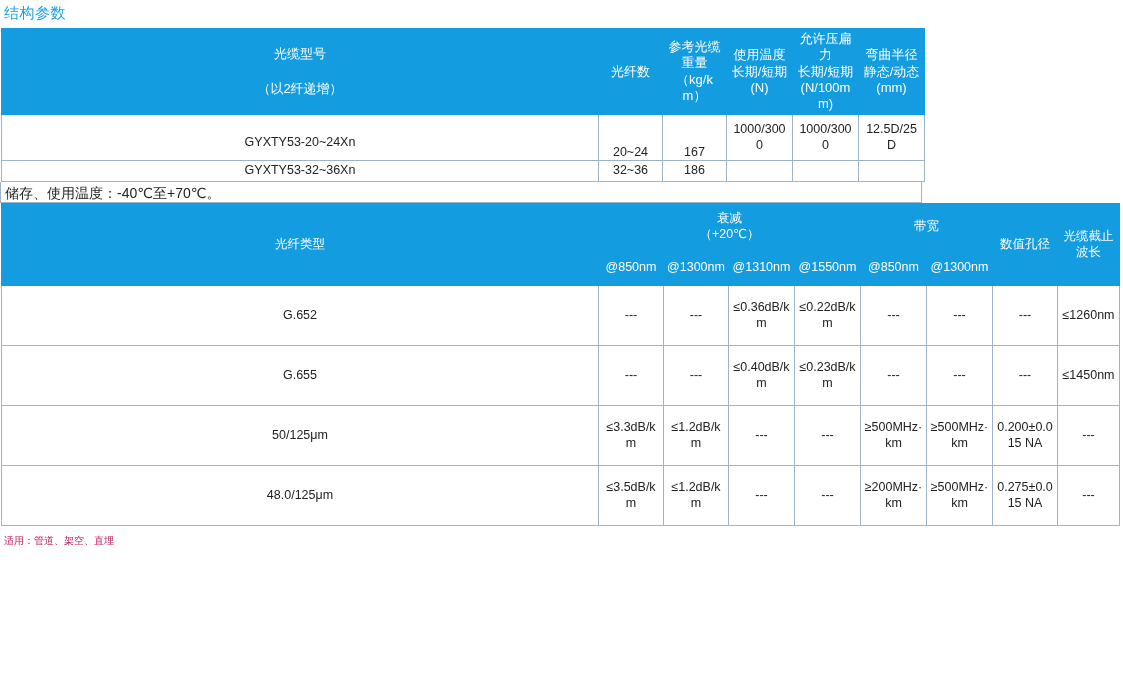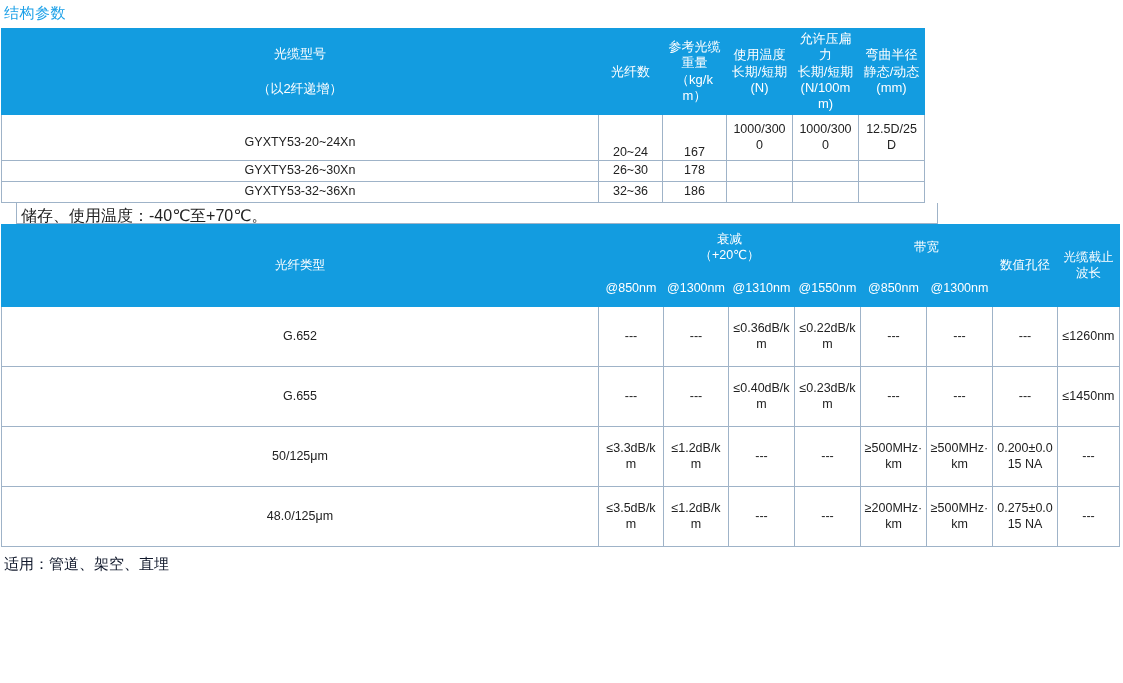--- a/index.html
+++ b/index.html
@@ -50,22 +50,22 @@
     color: #ffffff;
     font-weight: normal;
     font-size: 13px;
     border: 1px solid #139ce0;
   }
   .t1 thead th { height: 22px; }
   .t1 tbody td { height: 21px; }
   .t2 thead th { font-size: 12.5px; }
   .t2 tbody td { height: 60px; }
   .footer {
-    color: #0f172a;
-    font-size: 15px;
+    color: #be185d;
+    font-size: 10px;
     padding: 8px 0 0 4px;
   }
   .cell-sub { display: block; }
 </style>
 </head>
 <body>
 
 <div class="page">
 
   <div class="section-title">结构参数</div>
@@ -115,41 +115,32 @@
       <tr>
         <td style="height:46px;vertical-align:bottom;padding-bottom:10px">GYXTY53-20~24Xn</td>
         <td style="vertical-align:bottom;padding-bottom:0">20~24</td>
         <td style="vertical-align:bottom;padding-bottom:0">167</td>
         <td rowspan="1">1000/3000</td>
         <td rowspan="1">1000/3000</td>
         <td rowspan="1">12.5D/25D</td>
         <td style="border:none;background:#ffffff"></td>
       </tr>
       <tr>
-        <td>GYXTY53-26~30Xn</td>
-        <td>26~30</td>
-        <td>178</td>
-        <td></td>
-        <td></td>
-        <td></td>
-        <td style="border:none;background:#ffffff"></td>
-      </tr>
-      <tr>
         <td>GYXTY53-32~36Xn</td>
         <td>32~36</td>
         <td>186</td>
         <td></td>
         <td></td>
         <td></td>
         <td style="border:none;background:#ffffff"></td>
       </tr>
     </tbody>
   </table>
 
-  <div style="width:922px;margin:0 0 0 16px;border:1px solid #9fb3c8;border-top:none;font-size:16px;padding:3px 4px;color:#222;height:21px;text-align:left">储存、使用温度：-40℃至+70℃。</div>
+  <div style="width:922px;margin:0 0 0 0;border:1px solid #9fb3c8;border-top:none;font-size:14px;padding:3px 4px;color:#222;height:21px;text-align:left">储存、使用温度：-40℃至+70℃。</div>
 
 
   <table class="t2">
     <colgroup>
       <col style="width:597px">
       <col style="width:65px">
       <col style="width:65px">
       <col style="width:66px">
       <col style="width:66px">
       <col style="width:66px">

